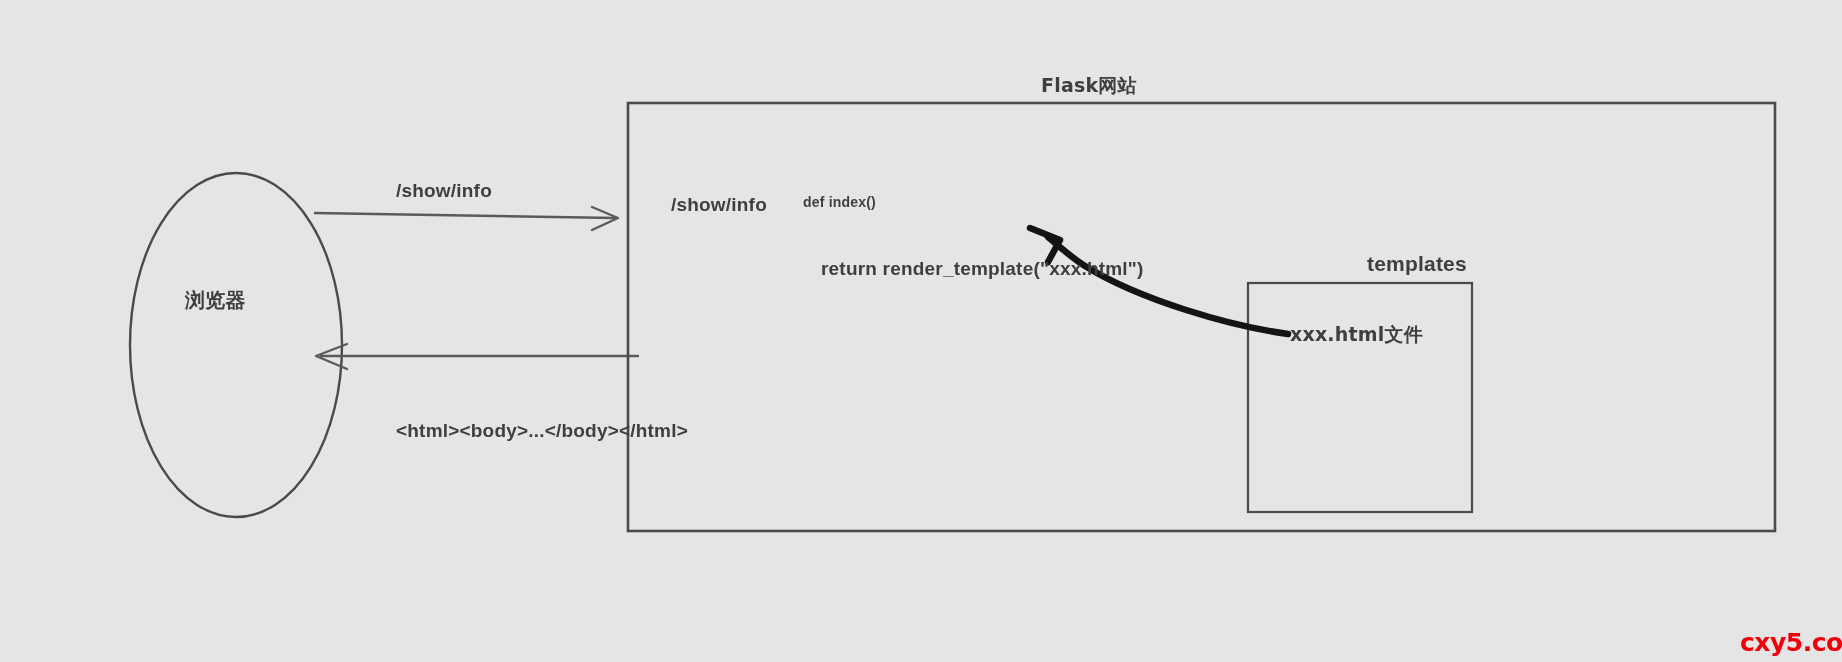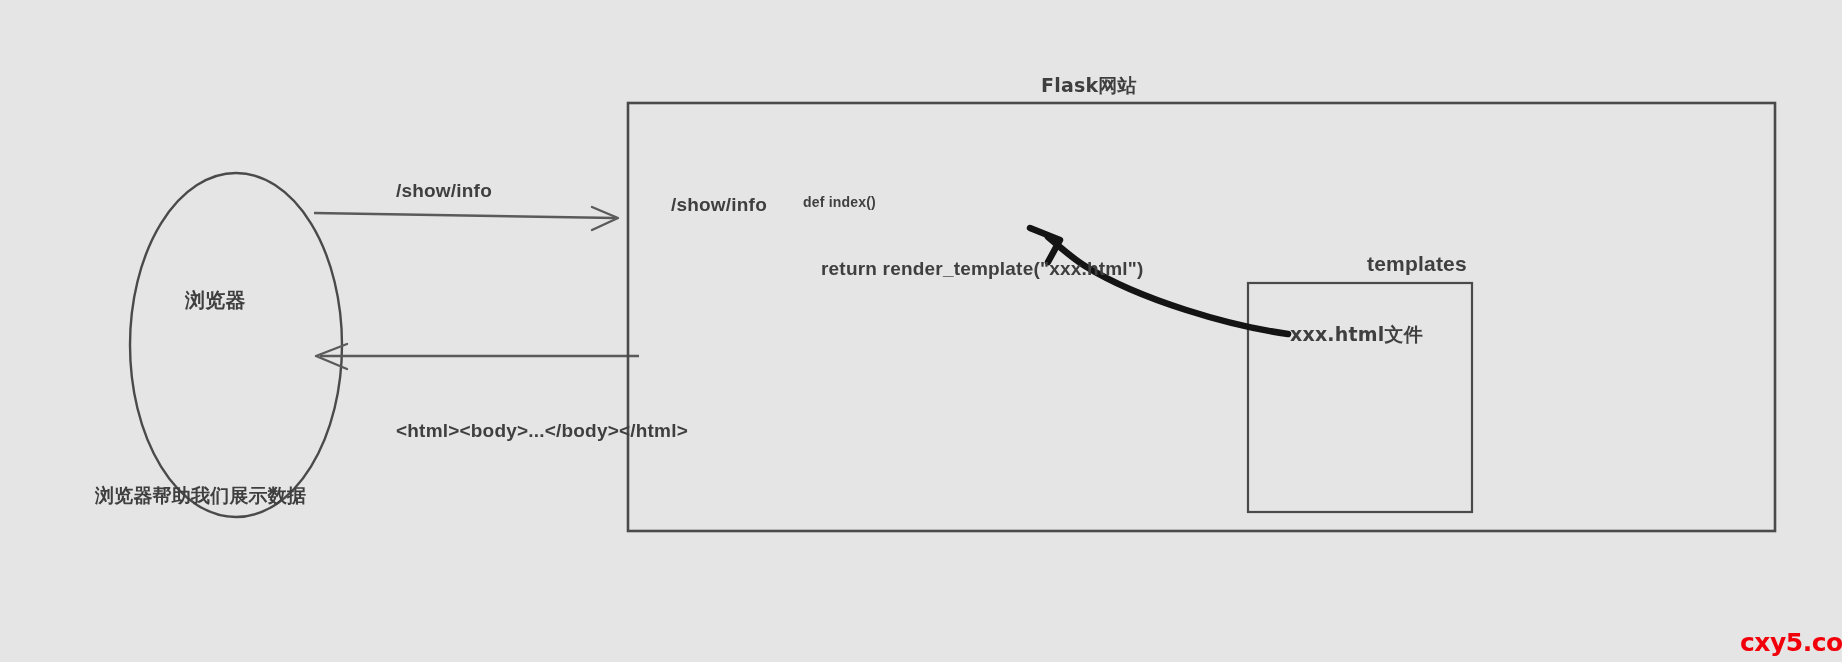--- a/index.html
+++ b/index.html
@@ -130,21 +130,20 @@
                C 1230 326, 1140 300, 1085 266
                C 1072 258, 1060 247, 1048 237" fill="none" stroke="#141414" stroke-width="6.5" stroke-linecap="round"></path>
       <path d="M 1030 228 L 1060 240 L 1048 262" fill="none" stroke="#141414" stroke-width="6.5" stroke-linecap="round" stroke-linejoin="round"></path>
     </g>
   </svg>
 
   <div class="lbl lbl-cn" id="flask-title">Flask网站</div>
 
   <div class="lbl lbl-cn" id="browser-label">浏览器</div>
 
-  <div class="lbl lbl-cn" id="browser-caption">浏览器帮助我们展示数据</div>
 
   <div class="lbl" id="request-label">/show/info</div>
 
   <div class="lbl" id="response-label">&lt;html&gt;&lt;body&gt;...&lt;/body&gt;&lt;/html&gt;</div>
 
   <div class="lbl" id="route-path">/show/info</div>
 
   <div class="lbl" id="route-func">def index()</div>
 
   <div class="lbl" id="return-stmt">return render_template("xxx.html")</div>

